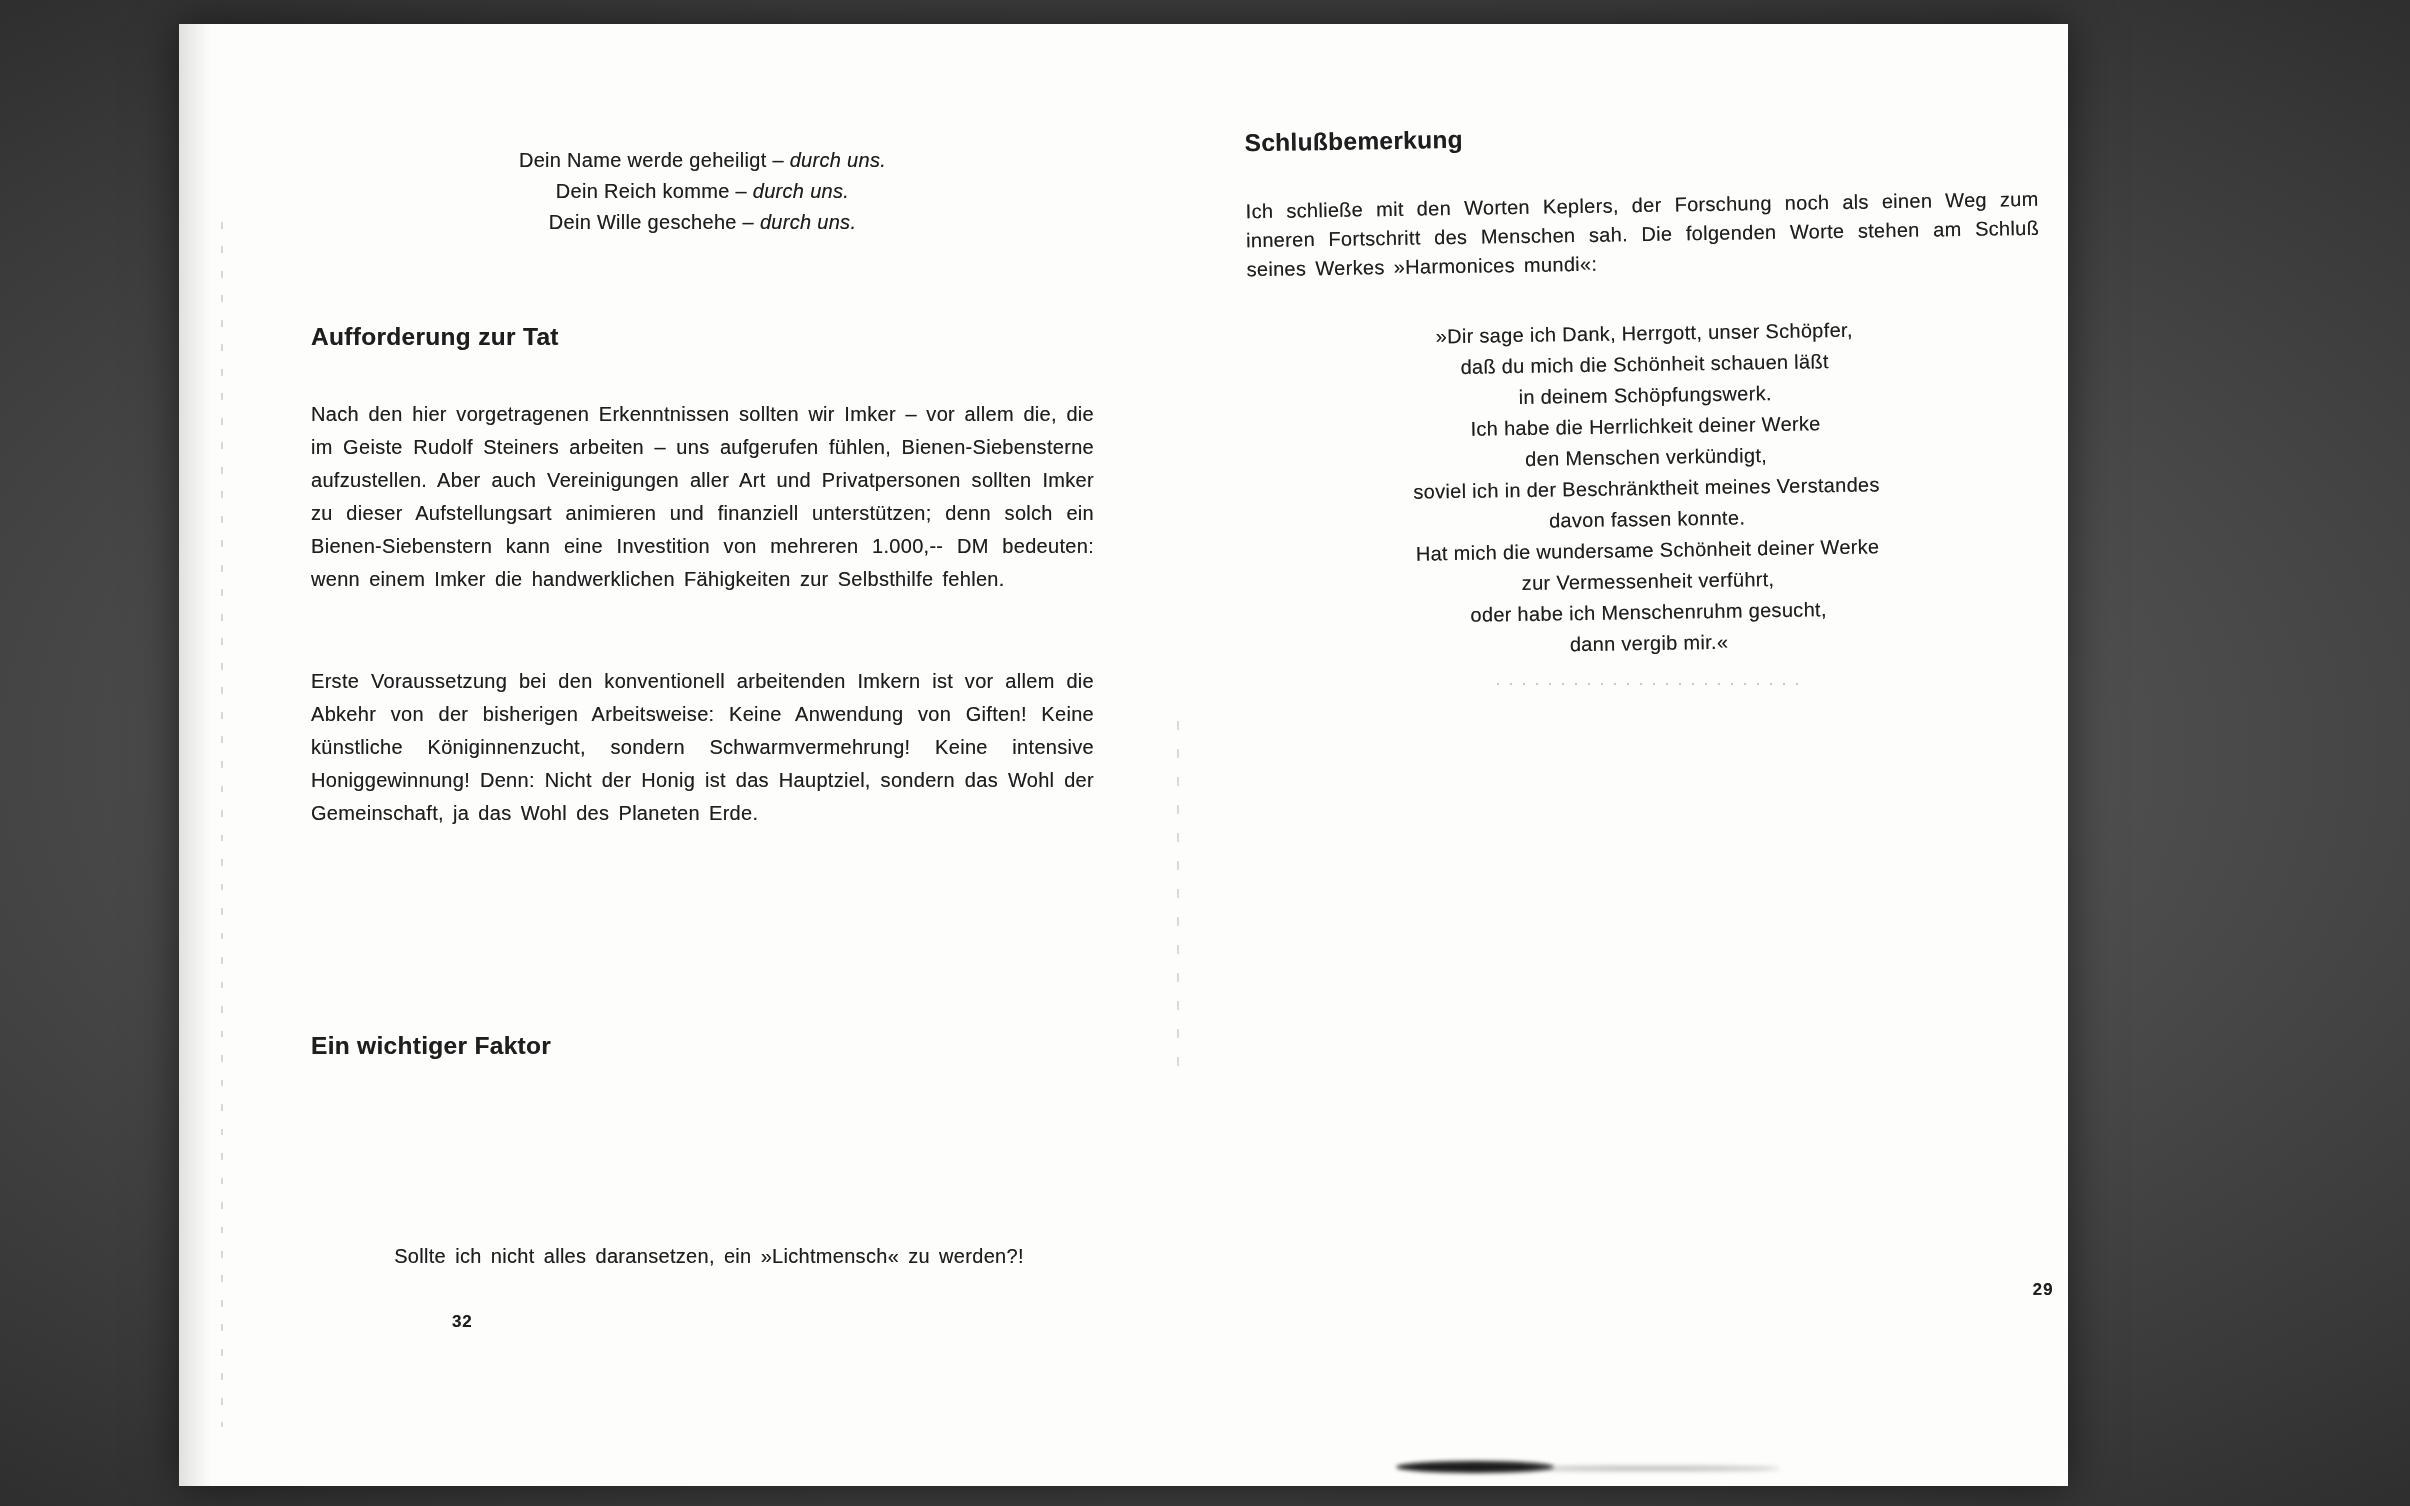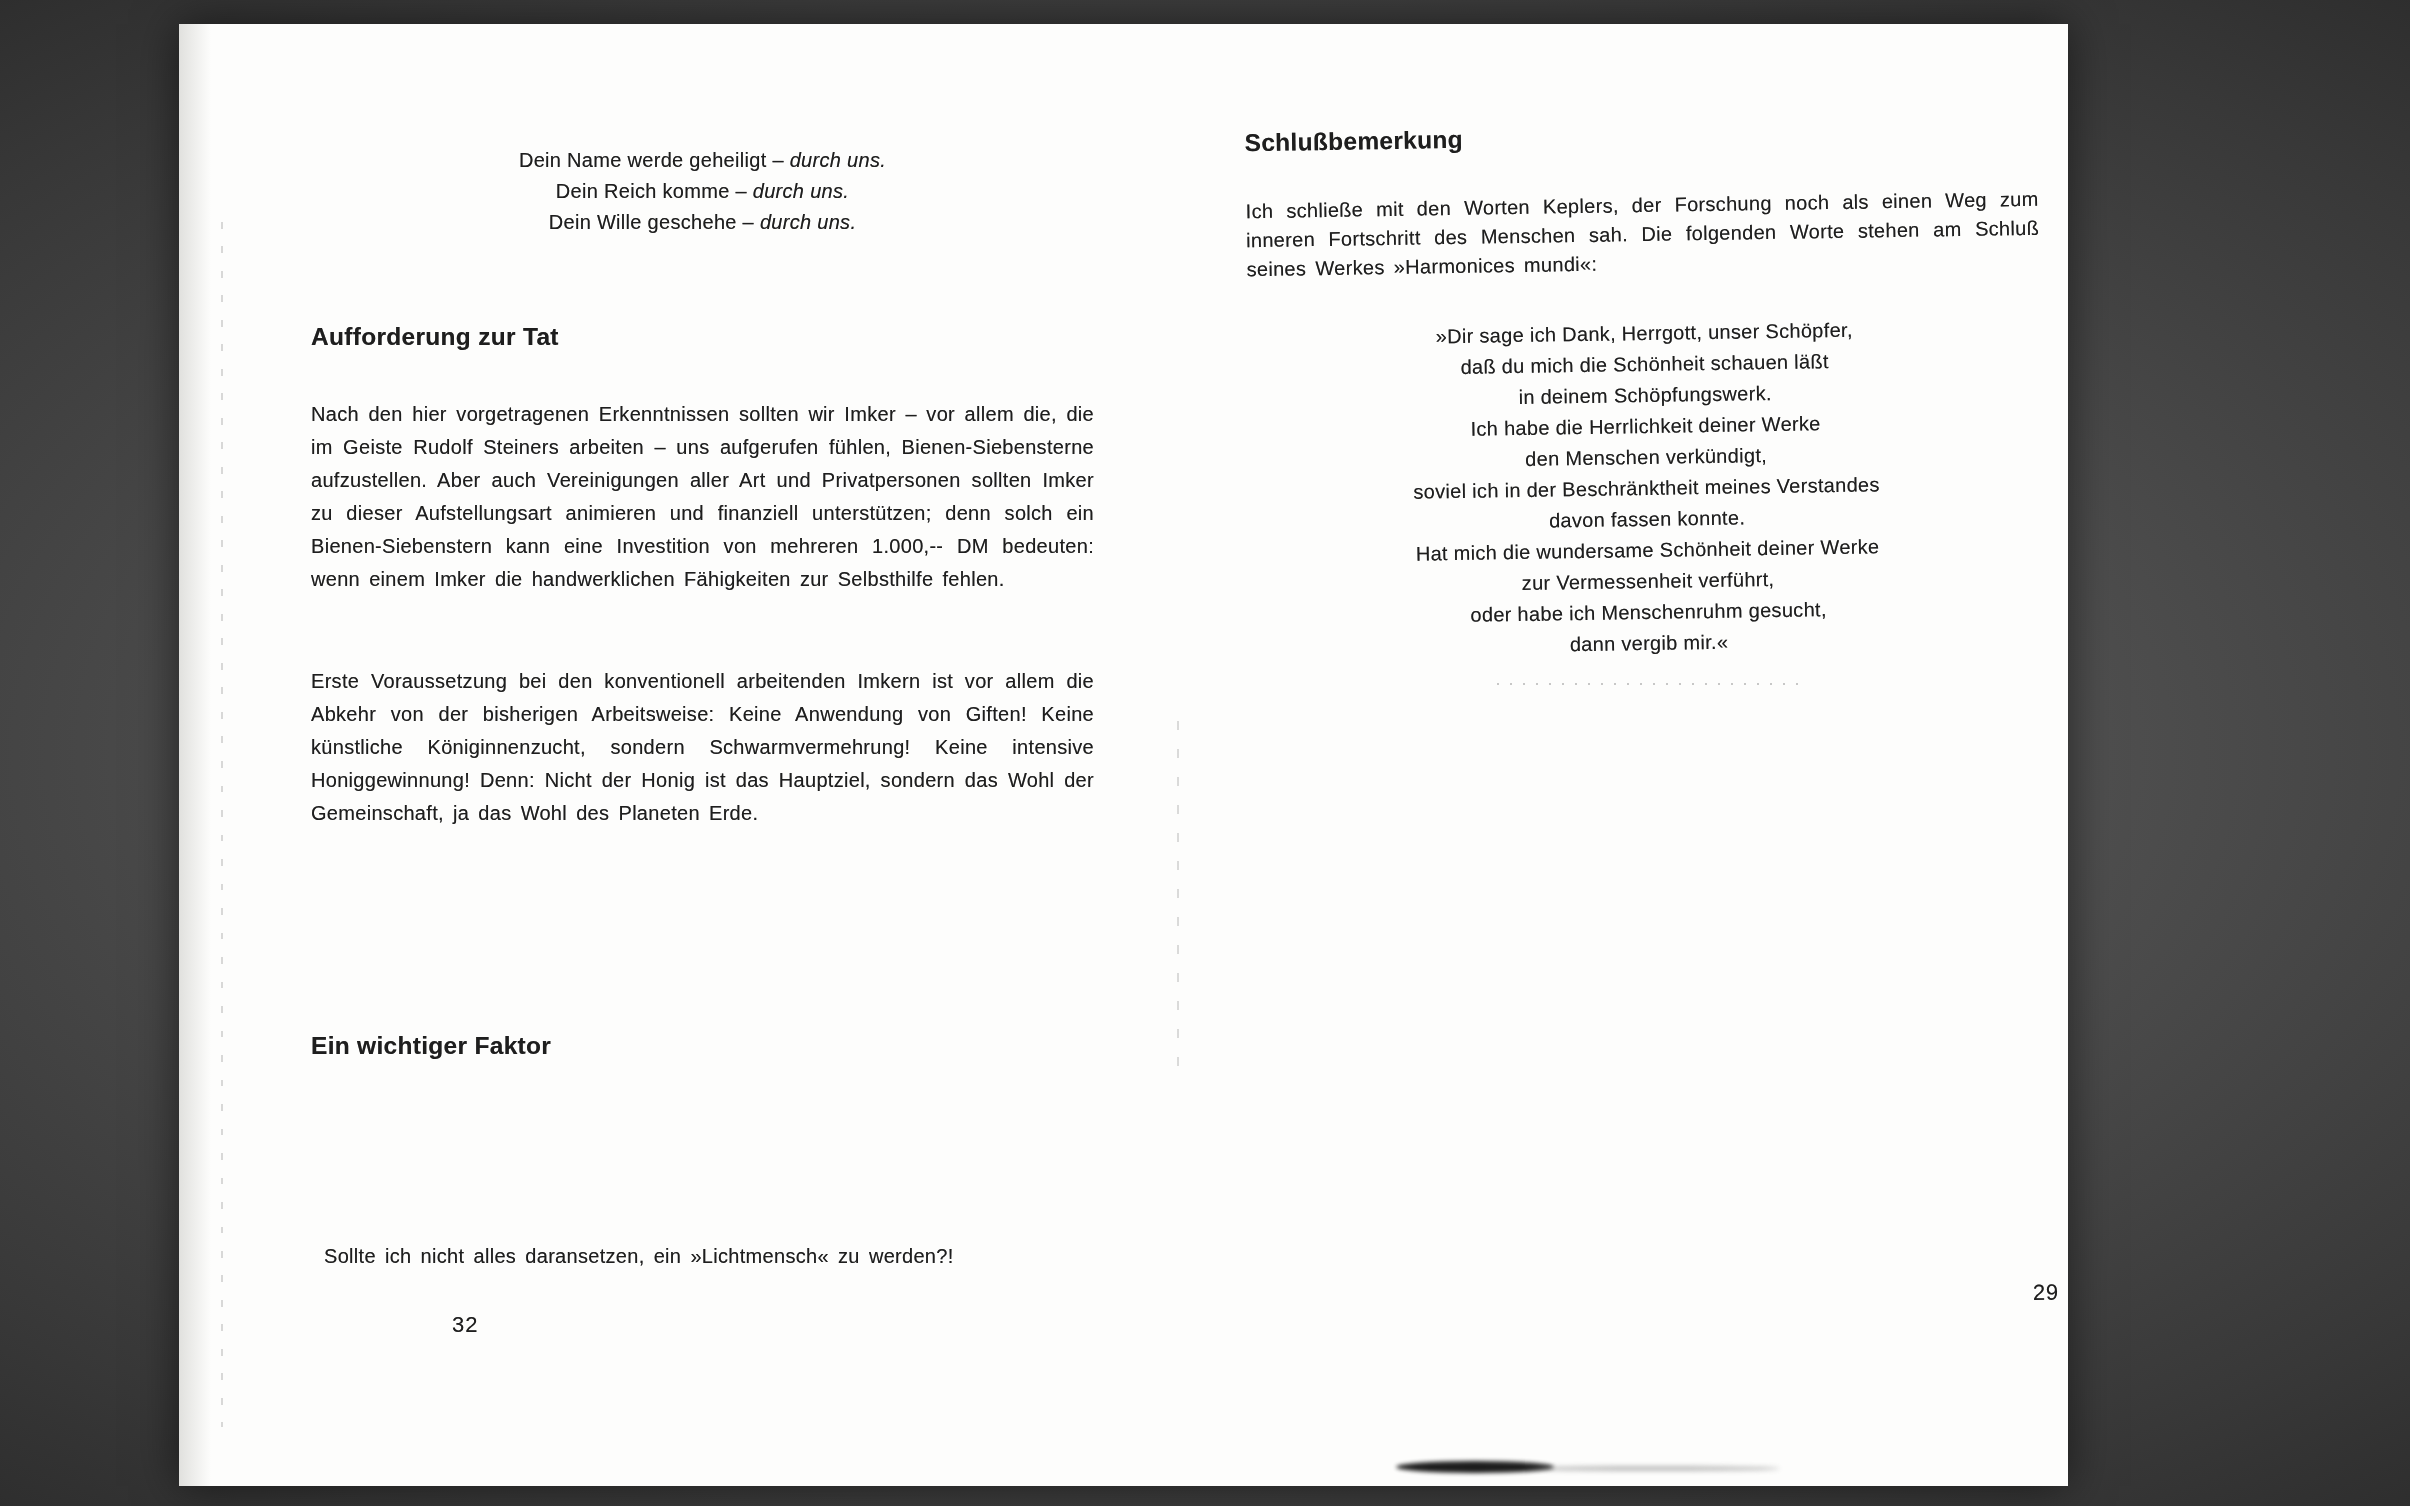--- a/index.html
+++ b/index.html
@@ -67,36 +67,37 @@
     line-height: 33px;
     letter-spacing: 0.3px;
     word-spacing: 3.3px;
     text-align: justify;
     hyphens: auto;
   }
   .p1 { top: 354px; }
   .p2 { top: 621px; }
   .p3 { top: 800px; text-indent: 12.2px; }
   .p4 { top: 1067px; }
-  .p5 { top: 1196px; text-indent: 13px; text-align: left; }
+  .p5 { top: 1196px; text-indent: 13px; text-align: center; }
 
   .intro { top: 147px; line-height: 29px; }
 
   .poem {
     top: 294px;
     text-align: center;
     font-size: 20px;
     line-height: 31px;
     letter-spacing: 0.3px;
   }
 
   .pagenum {
     position: absolute;
-    font-size: 22px;
+    font-size: 17px;
     letter-spacing: 0.9px;
+    font-weight: bold;
   }
   .pagenum-left  { left: 141px;  top: 1288px; }
   .pagenum-right { left: 770px;  top: 1262px; } 
 
   
   .artifact { position: absolute; pointer-events: none; }
   .edge-dashes {
     left: 42px; top: 198px;
     width: 1.9px; height: 1205px;
     background: repeating-linear-gradient(180deg,

